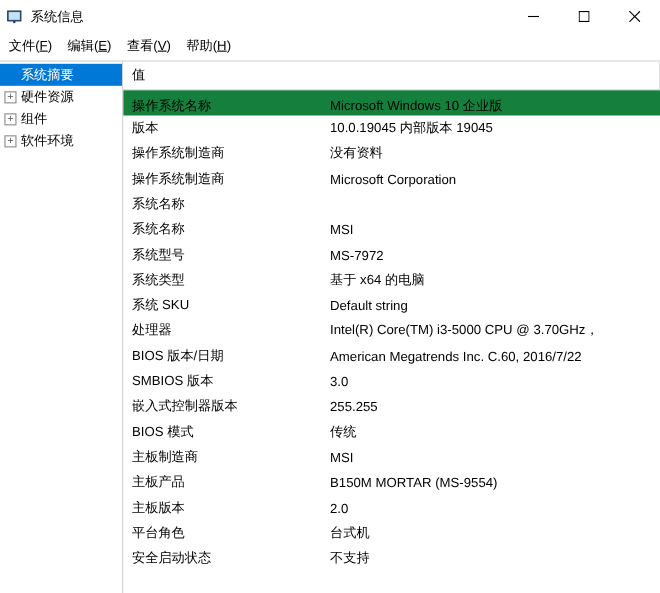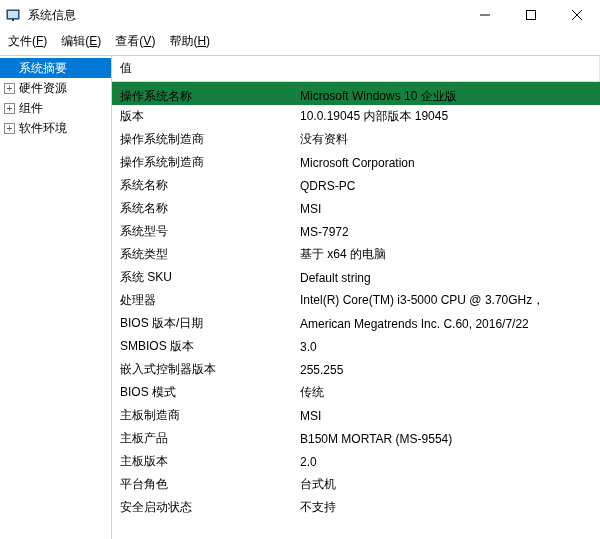--- a/index.html
+++ b/index.html
@@ -172,21 +172,20 @@
         <div class="tr">
           <div class="td col-item">操作系统制造商</div>
           <div class="td col-value">没有资料</div>
         </div>
         <div class="tr">
           <div class="td col-item">操作系统制造商</div>
           <div class="td col-value">Microsoft Corporation</div>
         </div>
         <div class="tr">
           <div class="td col-item">系统名称</div>
-          <div class="td col-value">QDRS-PC</div>
         </div>
         <div class="tr">
           <div class="td col-item">系统名称</div>
           <div class="td col-value">MSI</div>
         </div>
         <div class="tr">
           <div class="td col-item">系统型号</div>
           <div class="td col-value">MS-7972</div>
         </div>
         <div class="tr">

